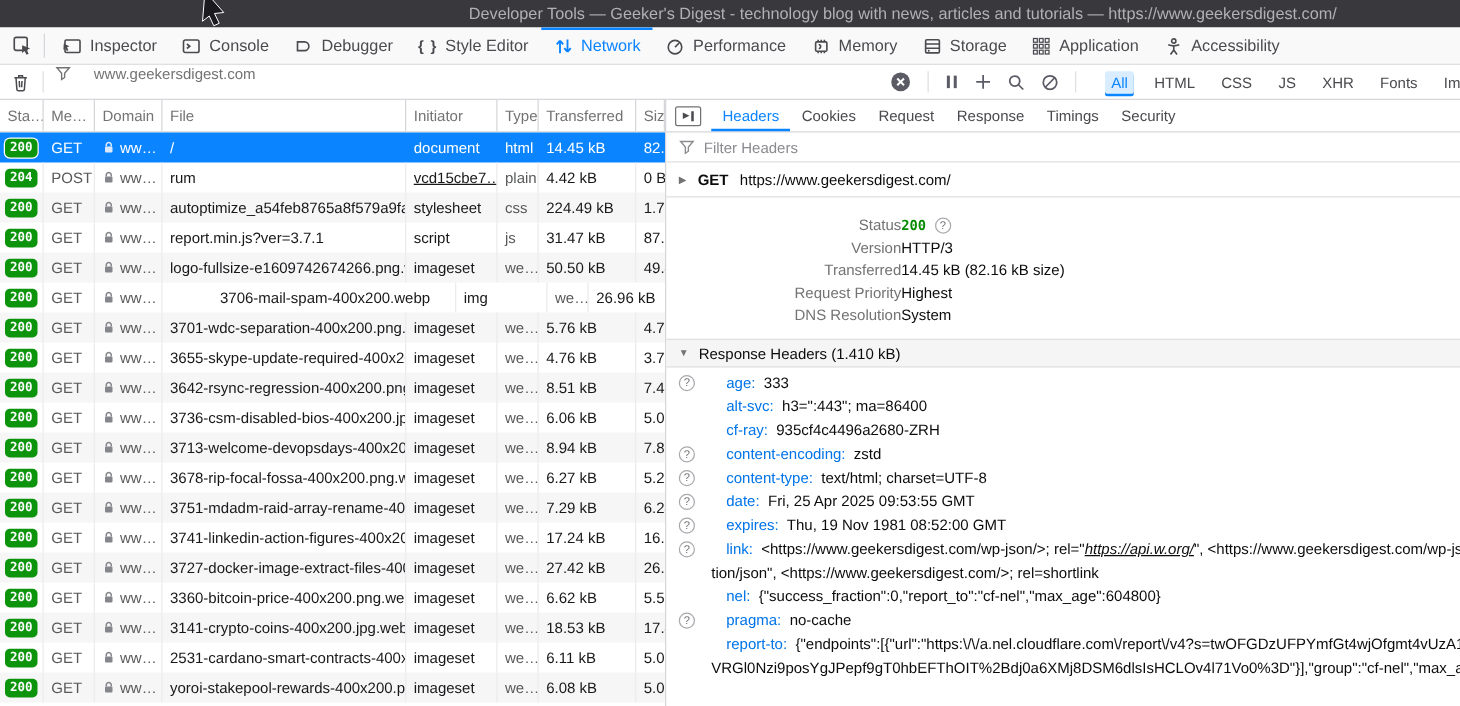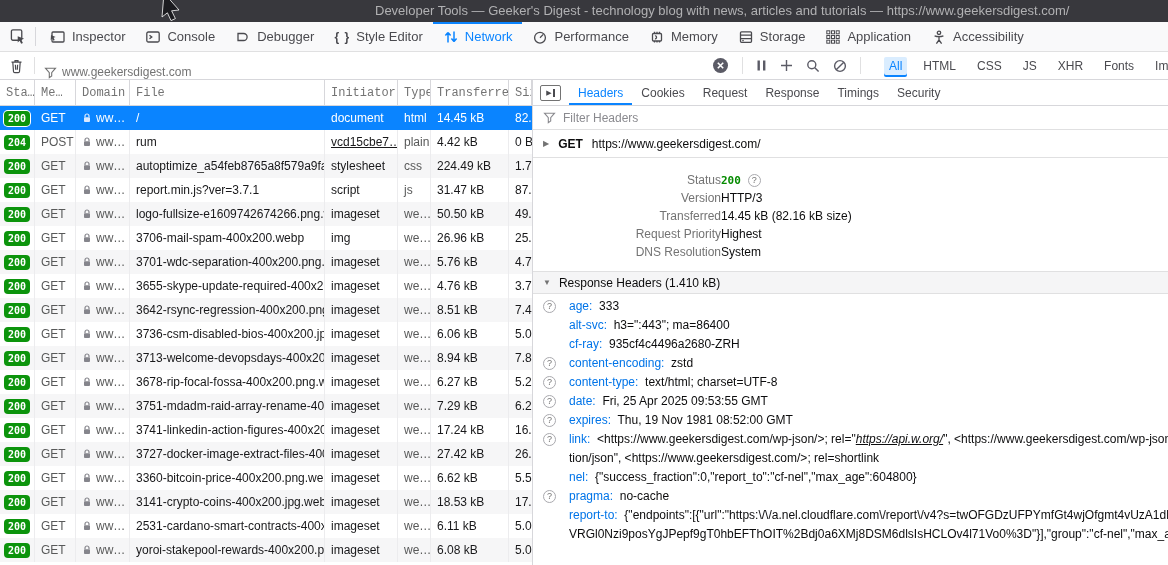--- a/index.html
+++ b/index.html
@@ -23,29 +23,29 @@
   .tool-tab.active { color:var(--accent); }
   .tool-tab.active::before { content:''; position:absolute; top:0; left:0; right:0; height:2px; background:var(--accent); }
   .ticon { width:16px; height:16px; display:flex; align-items:center; justify-content:center; }
   .brace-glyph { font-weight:bold; font-size:12px; letter-spacing:1px; }
 
   
   .netbar { position:absolute; top:52px; left:0; right:0; height:28px; background:#fff;
     border-bottom:1px solid #d7d7db; font-size:12px; }
   .nb-trash { position:absolute; left:9px; top:6px; color:#4a4a4f; }
   .nb-sep { position:absolute; top:5px; bottom:5px; width:1px; background:#e0e0e1; }
-  .url-filter { position:absolute; left:44px; top:0; height:27px; display:flex; align-items:flex-end; gap:5px; color:#737373; }
+  .url-filter { position:absolute; left:44px; top:0; height:27px; display:flex; align-items:flex-start; gap:18px; color:#737373; }
   .nb-icons { position:absolute; left:712px; top:0; height:27px; display:flex; align-items:center; gap:13px; color:#5b5b66; }
   .type-filters { position:absolute; left:884px; top:0; height:27px; display:flex; align-items:center; gap:11px; color:#4a4a4f; }
   .filter-btn { padding:2px 5px; border-radius:2px; white-space:nowrap; }
   .filter-btn.active { color:var(--accent); background:rgba(10,132,255,0.15); box-shadow:0 2px 0 var(--accent); }
 
   
   .requests { position:absolute; top:80px; left:0; width:532px; bottom:0; background:#fff; overflow:hidden; }
-  .req-header { height:26px; display:flex; border-bottom:1px solid #d7d7db; color:#737373; font-size:12px;font-family:Liberation Mono, monospace; }
+  .req-header { height:26px; display:flex; border-bottom:1px solid #d7d7db; color:#737373; font-size:12px; }
   .req-hcell { display:flex; align-items:center; padding-left:6px; border-right:1px solid #d7d7db;
     white-space:nowrap; overflow:hidden; flex:none; }
   .req-row { height:24px; display:flex; font-size:12px; }
   .req-row:nth-child(odd) { background:#f6f6f7; }
   .req-cell { display:flex; align-items:center; padding-left:6px; border-right:1px solid #ececee;
     white-space:nowrap; overflow:hidden; flex:none; height:100%; }
   .c-status { padding-left:4px; }
   .c-method,.c-domain,.c-type { color:#585959; }
   .c-file,.c-init,.c-transf,.c-size { color:#18181a; }
   .badge { min-width:26px; height:15px; padding:0 2px; border-radius:4px; background:var(--badge-green);
@@ -78,21 +78,21 @@
   .sum-label { width:172px; color:#737373; flex:none; }
   .sum-value { display:flex; align-items:center; gap:7px; color:#0c0c0d; }
   .sum-status { color:var(--ok-green); font:bold 11px "DejaVu Sans Mono",monospace; }
   .help-icon { width:13px; height:13px; border:1px solid #a9a9ae; border-radius:50%; color:#737373;
     font-size:9px; line-height:1; display:flex; align-items:center; justify-content:center; flex:none; }
   .rh-bar { height:23px; background:#f5f5f6; border-top:1px solid #e0e0e1; border-bottom:1px solid #e0e0e1;
     display:flex; align-items:center; gap:8px; padding-left:10px; color:#0c0c0d; }
   .hdr-list { padding-top:3px; }
   .hdr-row { position:relative; padding-left:36px; line-height:19px; white-space:nowrap; }
   .hdr-row .help-icon { position:absolute; left:10px; top:3px; }
-  .hdr-name { color:var(--header-name); }
+  .hdr-name { color:var(--header-name);margin-left:12px; }
   .hdr-value { color:#0c0c0d; }
   .hdr-linkpart { font-style:italic; text-decoration:underline; color:#0c0c0d; }
   .hdr-cont { padding-left:36px; line-height:19px; white-space:nowrap; color:#0c0c0d; }
 </style>
 </head>
 <body>
 
 <div class="titlebar">
   <span>Developer Tools — Geeker's Digest - technology blog with news, articles and tutorials — https://www.geekersdigest.com/</span>
   <svg class="mouse-cursor" width="24" height="22" viewBox="0 0 24 22">
@@ -381,21 +381,21 @@
           <span class="badge">200</span>
         </div>
         <div class="req-cell c-method" style="width: 41px;">GET</div>
         <div class="req-cell c-domain" style="width: 54px;">
           <svg class="lock" width="10" height="12" viewBox="0 0 10 12">
             <path d="M3 5.2 V4 a2 2 0 0 1 4 0 v1.2" fill="none" stroke="currentColor" stroke-width="1.2"></path>
             <rect x="2" y="5.2" width="6" height="4.8" rx="0.9" fill="currentColor"></rect>
           </svg>
           <span>ww…</span>
         </div>
-        <div class="req-cell c-file" style="width: 195px;">3706-mail-spam-400x200.webp</div>
+        <div class="req-cell c-file" style="width: 195px; margin-left: 40px;">3706-mail-spam-400x200.webp</div>
         <div class="req-cell c-init" style="width: 73px;">
           <span>img</span>
         </div>
         <div class="req-cell c-type" style="width: 33px;">we…</div>
         <div class="req-cell c-transf" style="width: 78px;">26.96 kB</div>
         <div class="req-cell c-size" style="width: 23px; border-right: none;">25.9</div>
       </div>
       <div class="req-row">
         <div class="req-cell c-status" style="width: 35px;">
           <span class="badge">200</span>

